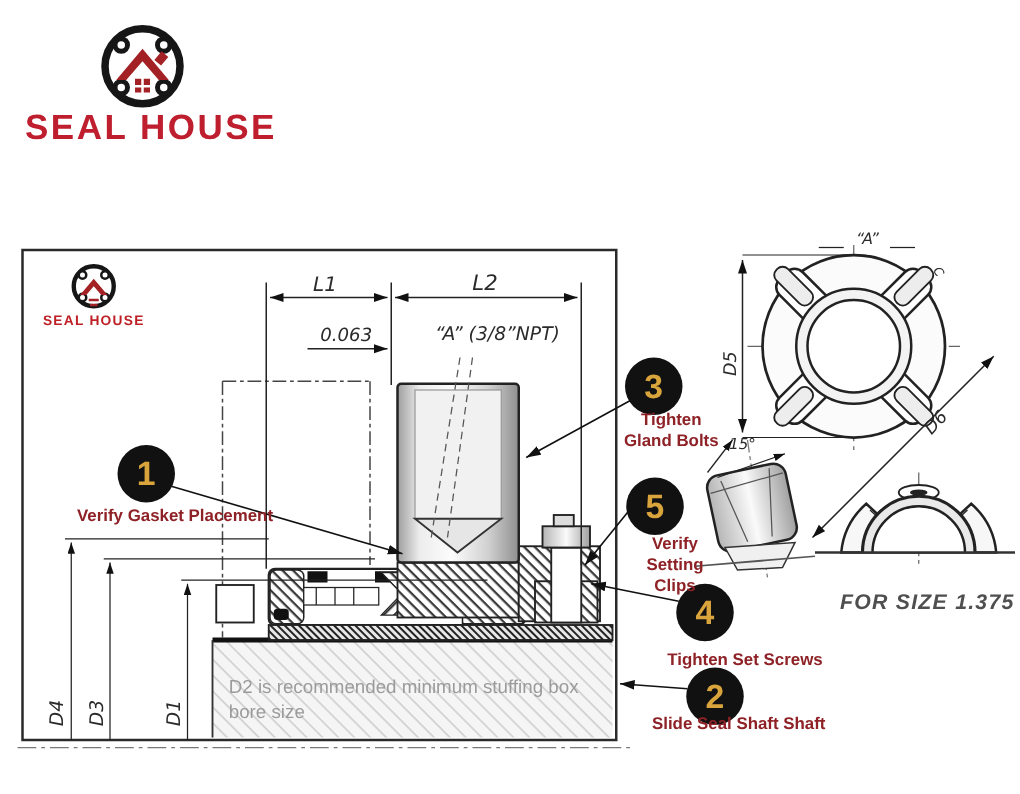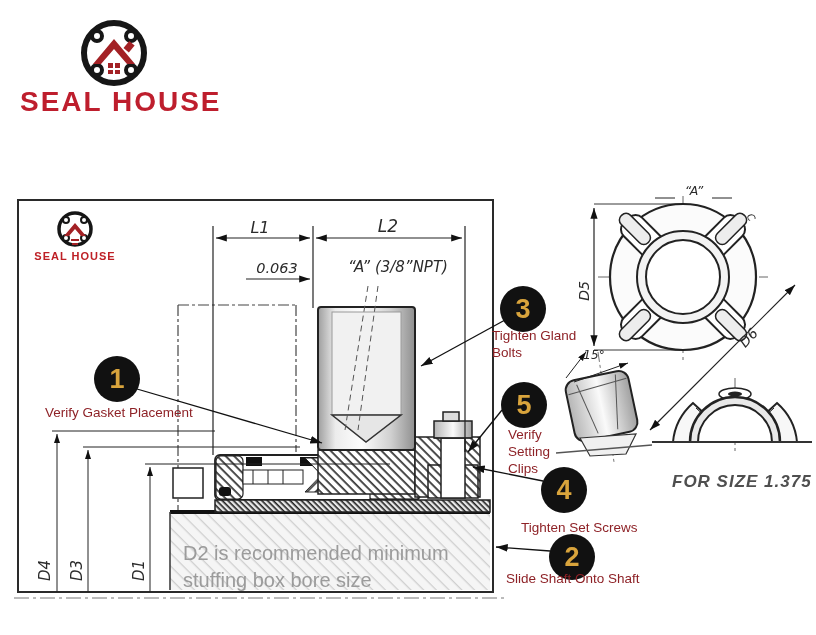--- a/index.html
+++ b/index.html
@@ -4,22 +4,22 @@
 <style>
   html,body{margin:0;padding:0;}
   body{width:816px;height:635px;background:#fff;position:relative;overflow:hidden;
        font-family:"Liberation Sans","DejaVu Sans",sans-serif;}
   .abs{position:absolute;}
   #brand-text{left:20px;top:86px;font-size:28px;font-weight:bold;color:#be1e2d;
               letter-spacing:2px;white-space:nowrap;}
   .callout-circle{width:46px;height:46px;border-radius:50%;background:#111;
       display:flex;align-items:center;justify-content:center;
       color:#d9a43c;font-size:27px;font-weight:bold;z-index:5;}
-  .callout-label{color:#8e2227;font-weight:normal;font-size:13.5px;line-height:1.25;z-index:5;}
-  .note-text{color:#9b9b9b;font-size:20px;line-height:1.35;}
+  .callout-label{color:#8e2227;font-weight:bold;font-size:13.5px;line-height:1.25;z-index:5;text-align:center;}
+  .note-text{color:#9b9b9b;font-size:15px;line-height:1.35;}
   .forsize{color:#4f4f4f;font-size:17px;font-weight:bold;font-style:italic;letter-spacing:1px;white-space:nowrap;}
   svg text.dim{font-family:"DejaVu Sans",sans-serif;font-style:italic;fill:#2b2b2b;}
   svg text.brandsm{font-family:"Liberation Sans",sans-serif;font-weight:bold;fill:#be2026;letter-spacing:1px;}
 </style>
 </head>
 <body>
 
 <svg class="abs" style="left:0;top:0" width="816" height="635" viewBox="0 0 816 635">
   <defs>
     <pattern id="h1" patternUnits="userSpaceOnUse" width="6" height="6" patternTransform="rotate(45)">
@@ -247,21 +247,21 @@
 <div class="abs forsize" style="left:672px;top:472px">FOR SIZE 1.375</div>
 
 <div class="abs callout-circle" style="left:94px;top:356px">
   <span>1</span>
 </div>
 <div class="abs callout-label" style="left:45px;top:405px;width:190px;white-space:nowrap">Verify Gasket Placement</div>
 
 <div class="abs callout-circle" style="left:549px;top:534px">
   <span>2</span>
 </div>
-<div class="abs callout-label" style="left:506px;top:571px;width:170px;white-space:nowrap">Slide Shaft Onto Shaft</div>
+<div class="abs callout-label" style="left:506px;top:571px;width:170px;white-space:nowrap">Slide Seal Shaft Shaft</div>
 
 <div class="abs callout-circle" style="left:500px;top:286px">
   <span>3</span>
 </div>
 <div class="abs callout-label" style="left:492px;top:328px;width:90px">Tighten Gland Bolts</div>
 
 <div class="abs callout-circle" style="left:541px;top:467px">
   <span>4</span>
 </div>
 <div class="abs callout-label" style="left:521px;top:520px;width:150px;white-space:nowrap">Tighten Set Screws</div>

